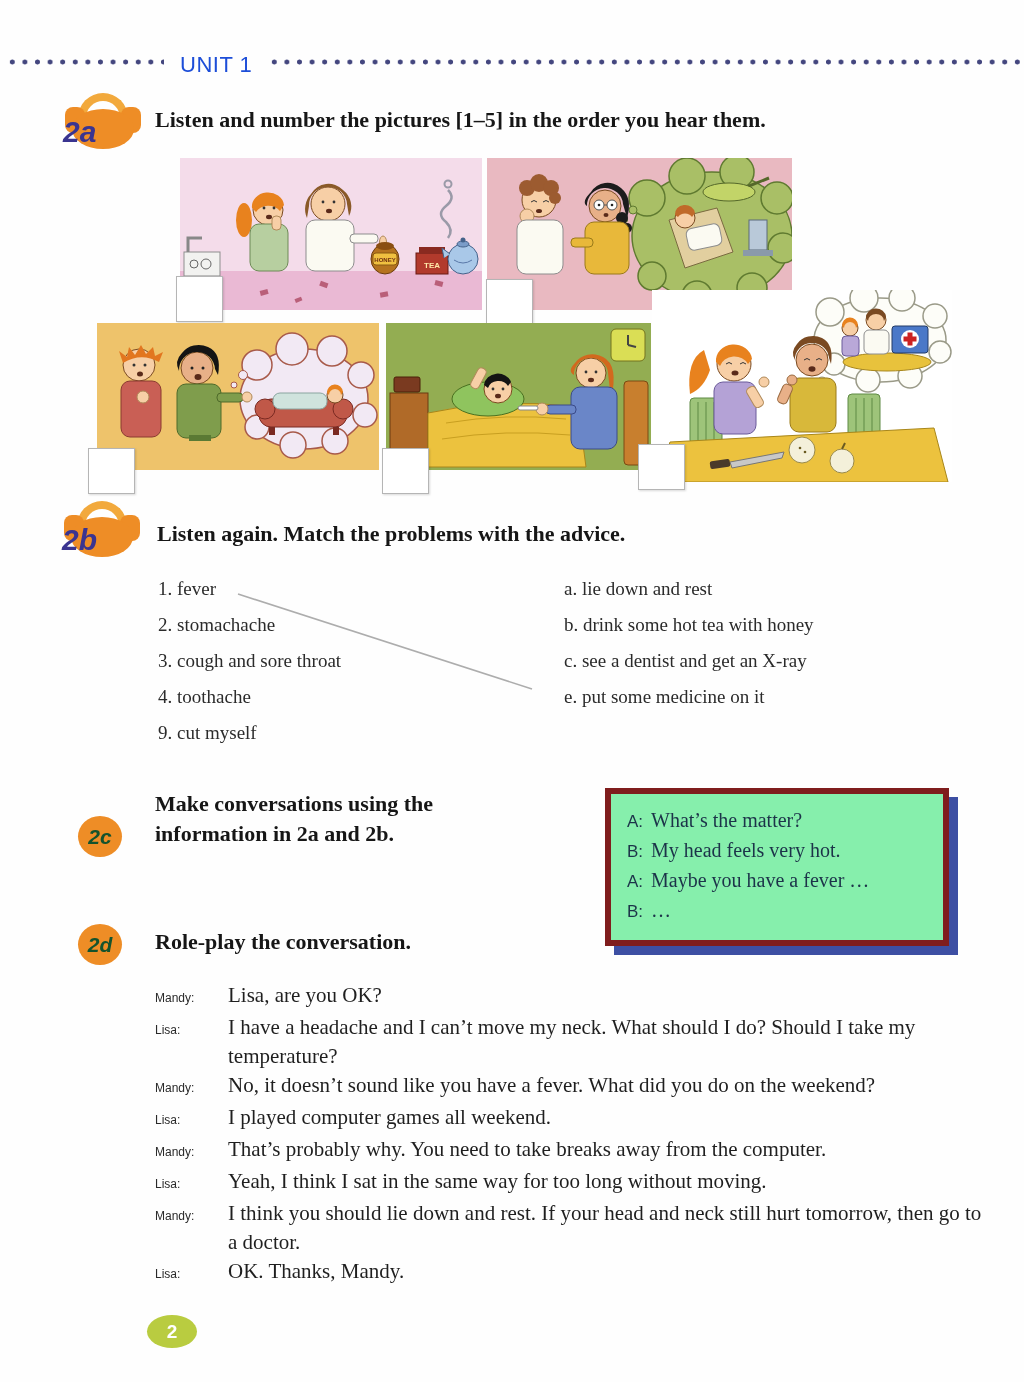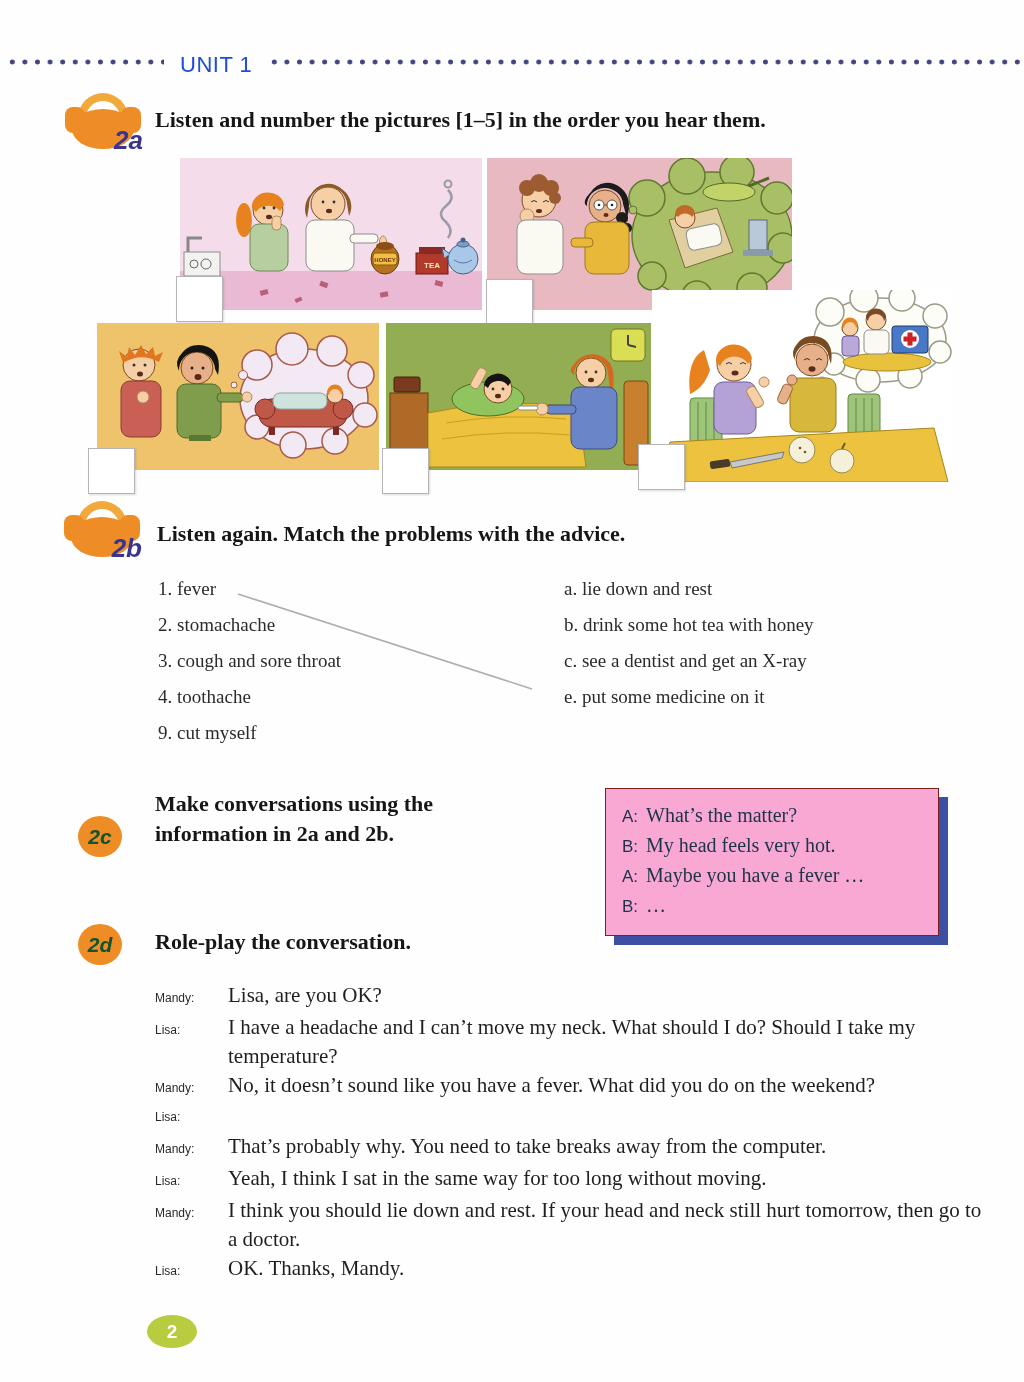--- a/index.html
+++ b/index.html
@@ -12,32 +12,32 @@
   .dots-right{left:268px;top:58px;width:756px;}
   .unit-title{position:absolute;left:180px;top:52px;font-family:"Liberation Sans",sans-serif;
         font-weight:normal;font-size:22px;color:#1d4ed8;letter-spacing:.5px;}
   
   .listen-badge{position:absolute;width:80px;height:60px;}
   .lb-arc{position:absolute;left:15px;top:0;width:50px;height:27px;border:8px solid #f2a93c;
         border-bottom:none;border-radius:27px 27px 0 0;box-sizing:border-box;}
   .lb-ear{position:absolute;top:14px;width:20px;height:26px;background:#ee8d26;border-radius:8px;}
   .lb-ear.l{left:2px;} .lb-ear.r{right:2px;}
   .lb-body{position:absolute;left:9px;top:16px;width:62px;height:40px;background:#ee8d26;border-radius:50%;}
-  .lb-label{position:absolute;left:0;top:32px;width:80px;text-align:right;
+  .lb-label{position:absolute;left:0;top:22px;width:80px;text-align:left;
         font-family:"Liberation Sans",sans-serif;font-weight:bold;font-style:italic;
-        font-size:26px;color:#3a3490;}
+        font-size:30px;color:#3a3490;}
   .round-badge{position:absolute;width:44px;height:41px;background:#ee8d26;border-radius:50%;
         display:flex;align-items:center;justify-content:center;font-family:"Liberation Sans",sans-serif;
         font-weight:bold;font-style:italic;font-size:21px;color:#14532d;}
   
   .instr{position:absolute;font-weight:700;font-size:22px;color:#161616;}
   .match-col{position:absolute;font-size:19px;color:#2b2b2b;}
   .match-item{height:23px;margin-bottom:13px;white-space:nowrap;}
-  .ex-box{position:absolute;left:605px;top:788px;width:300px;background:#f9a8d4;
-        border:1px solid #7f1d1d;box-shadow:9px 9px 0 0 #3d4fa3;padding:12px 16px 14px 16px;}
+  .ex-box{position:absolute;left:605px;top:788px;width:300px;background:#86efac;
+        border:6px solid #7f1d1d;box-shadow:9px 9px 0 0 #3d4fa3;padding:12px 16px 14px 16px;}
   .ex-line{font-size:20px;color:#1c3349;line-height:28px;white-space:nowrap;}
   .ex-line .sp{font-family:"Liberation Sans",sans-serif;font-size:17px;margin-right:8px;}
   .dialogue{position:absolute;left:155px;top:981px;width:836px;}
   .dlg-row{display:grid;grid-template-columns:73px 1fr;align-items:baseline;}
   .dlg-speaker{font-family:"Liberation Sans",sans-serif;font-size:12px;color:#2a2a2a;line-height:29px;}
   .dlg-text{font-size:21px;color:#1f1f1f;line-height:29px;}
   
   .pic{position:absolute;}
   .answer-box{position:absolute;width:45px;height:44px;background:#ffffff;border:1px solid #b5b5b5;
         box-shadow:1px 1px 2px rgba(0,0,0,.15);}
@@ -357,20 +357,21 @@
     <div class="dlg-row">
       <span class="dlg-speaker">Lisa:</span>
         <span class="dlg-text">I have a headache and I can’t move my neck. What should I do? Should I take my temperature?</span>
     </div>
     <div class="dlg-row">
       <span class="dlg-speaker">Mandy:</span>
         <span class="dlg-text">No, it doesn’t sound like you have a fever. What did you do on the weekend?</span>
     </div>
     <div class="dlg-row">
       <span class="dlg-speaker">Lisa:</span>
+        <span class="dlg-text">I played computer games all weekend.</span>
     </div>
     <div class="dlg-row">
       <span class="dlg-speaker">Mandy:</span>
         <span class="dlg-text">That’s probably why. You need to take breaks away from the computer.</span>
     </div>
     <div class="dlg-row">
       <span class="dlg-speaker">Lisa:</span>
         <span class="dlg-text">Yeah, I think I sat in the same way for too long without moving.</span>
     </div>
     <div class="dlg-row">

